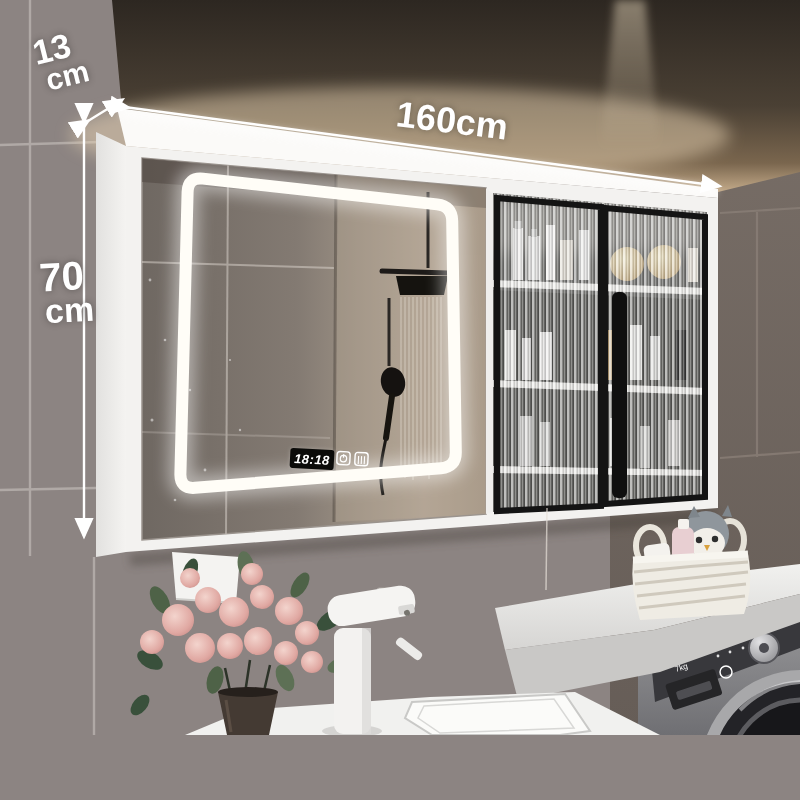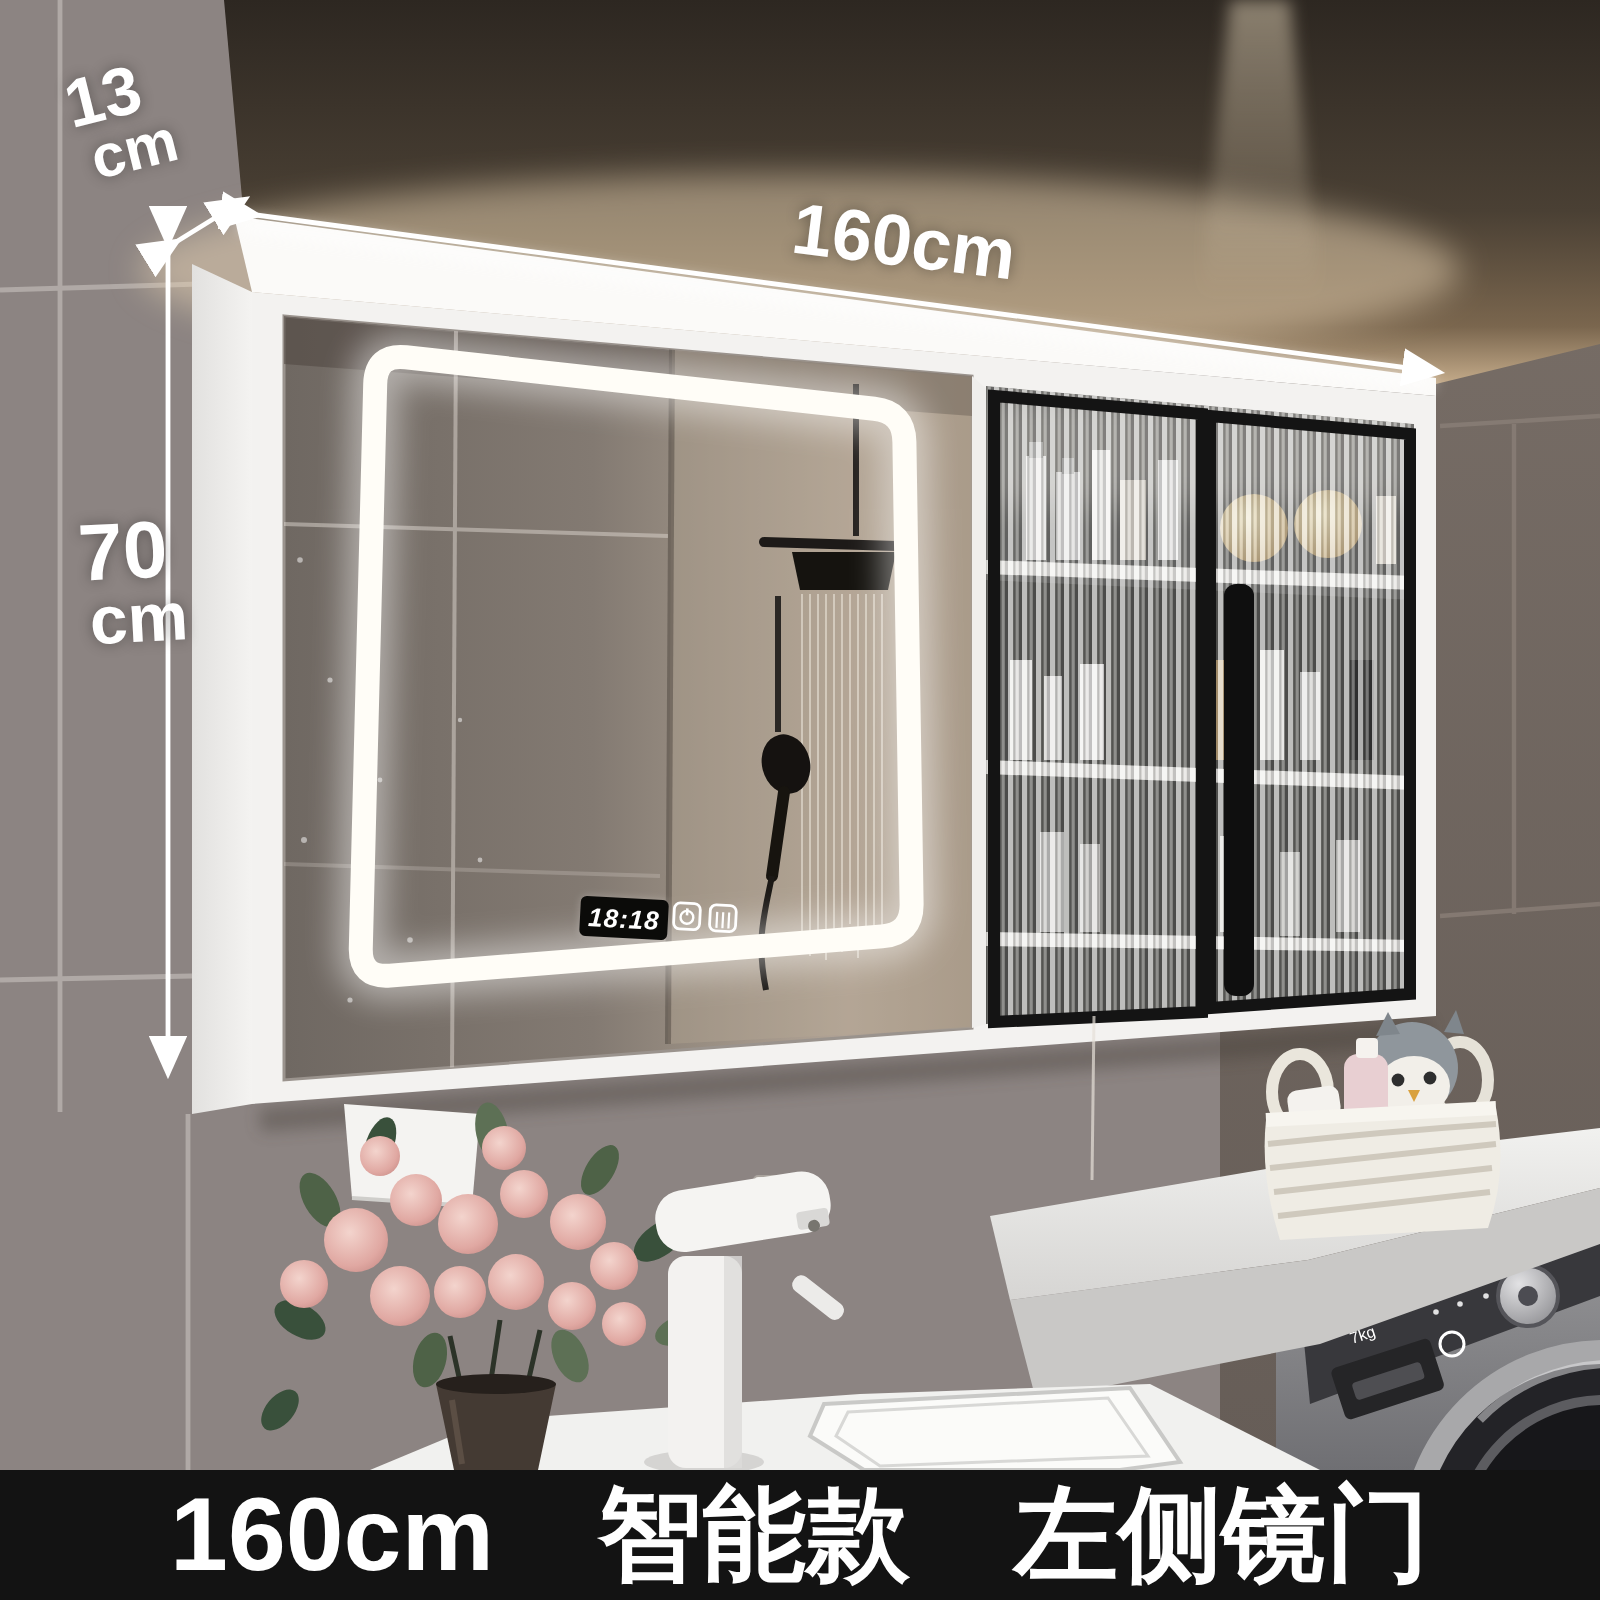--- a/index.html
+++ b/index.html
@@ -355,17 +355,14 @@
   <span class="unit">cm</span>
 </div>
 <div class="dim dim-height">
   <span>70</span>
   <span class="unit">cm</span>
 </div>
 <div class="dim dim-width">160cm</div>
 
 <div class="clock">18:18</div>
 
-<div class="caption">
-  <span>160cm　智能款　左侧镜门</span>
+
 </div>
 
-</div>
-
 </body></html>

